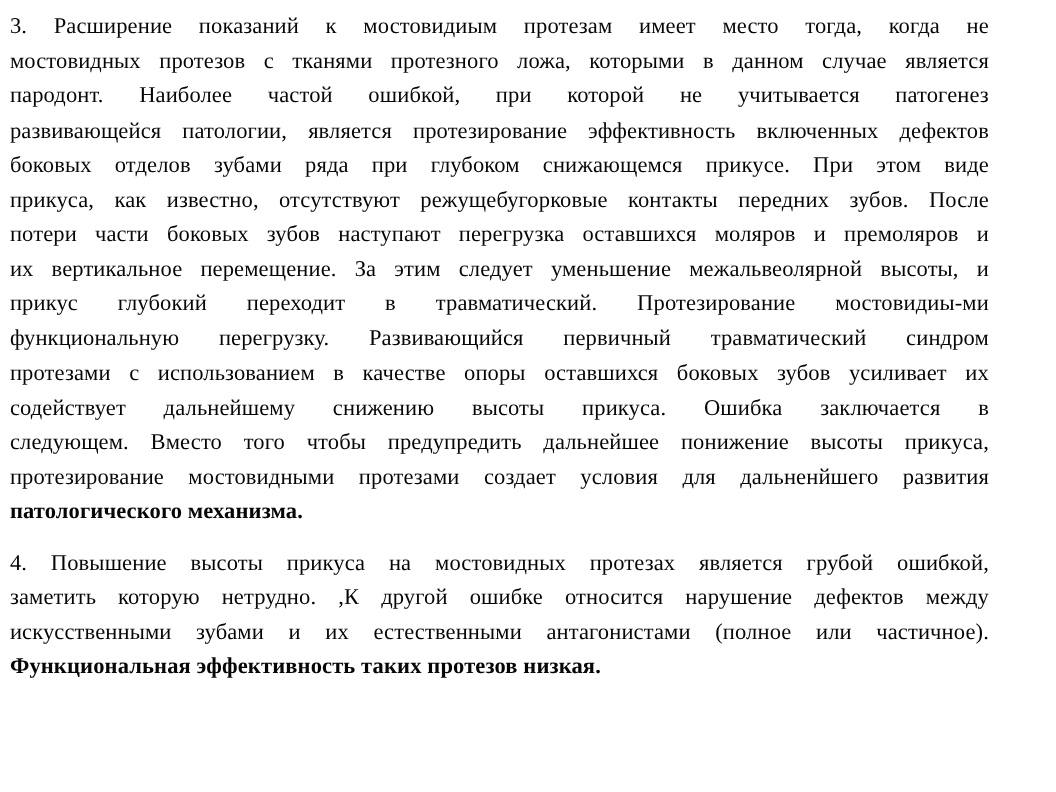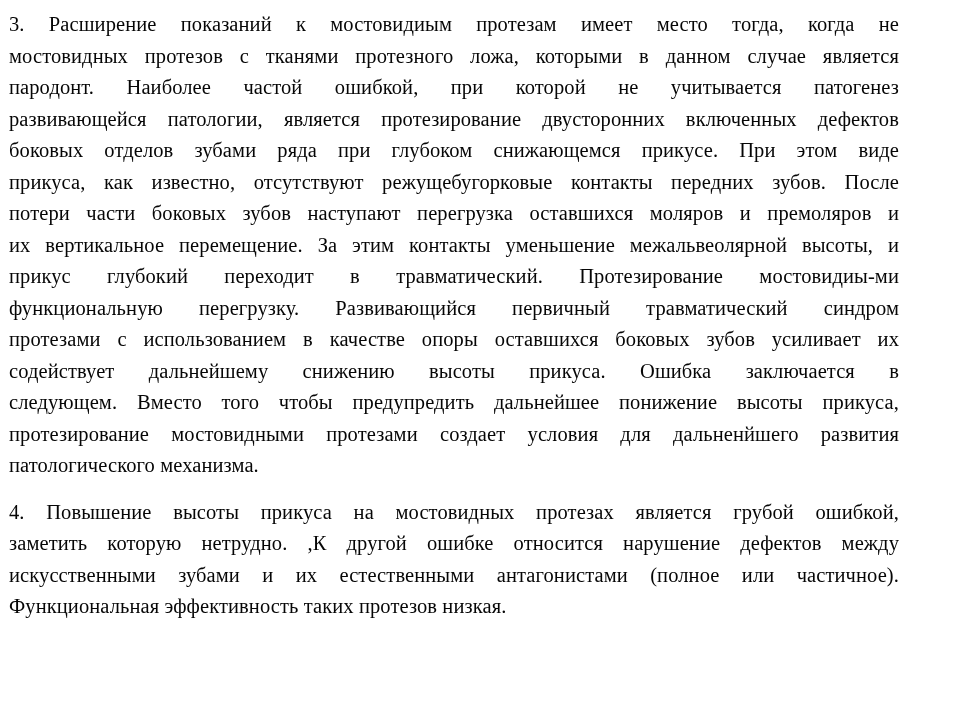--- a/index.html
+++ b/index.html
@@ -33,36 +33,37 @@
     height: 31.5px;
     overflow: hidden;
     text-align: justify;
     text-align-last: justify;
     white-space: nowrap;
     letter-spacing: 0.1px;
   }
   .line.last {
     text-align-last: left;
     text-align: left;
+    font-weight: bold;
   }
 </style>
 </head>
 <body>
 
 <div class="page">
 
   <div class="paragraph">
     <div class="line">3. Расширение показаний к мостовидиым протезам имеет место тогда, когда не</div>
     <div class="line">мостовидных протезов с тканями протезного ложа, которыми в данном случае является</div>
     <div class="line">пародонт. Наиболее частой ошибкой, при которой не учитывается патогенез</div>
-    <div class="line">развивающейся патологии, является протезирование двусторонних включенных дефектов</div>
+    <div class="line">развивающейся патологии, является протезирование эффективность включенных дефектов</div>
     <div class="line">боковых отделов зубами ряда при глубоком снижающемся прикусе. При этом виде</div>
     <div class="line">прикуса, как известно, отсутствуют режущебугорковые контакты передних зубов. После</div>
     <div class="line">потери части боковых зубов наступают перегрузка оставшихся моляров и премоляров и</div>
-    <div class="line">их вертикальное перемещение. За этим контакты уменьшение межальвеолярной высоты, и</div>
+    <div class="line">их вертикальное перемещение. За этим следует уменьшение межальвеолярной высоты, и</div>
     <div class="line">прикус глубокий переходит в травматический. Протезирование мостовидиы-ми</div>
     <div class="line">функциональную перегрузку. Развивающийся первичный травматический синдром</div>
     <div class="line">протезами с использованием в качестве опоры оставшихся боковых зубов усиливает их</div>
     <div class="line">содействует дальнейшему снижению высоты прикуса. Ошибка заключается в</div>
     <div class="line">следующем. Вместо того чтобы предупредить дальнейшее понижение высоты прикуса,</div>
     <div class="line">протезирование мостовидными протезами создает условия для дальненйшего развития</div>
     <div class="line last">патологического механизма.</div>
   </div>
 
   <div class="paragraph">

